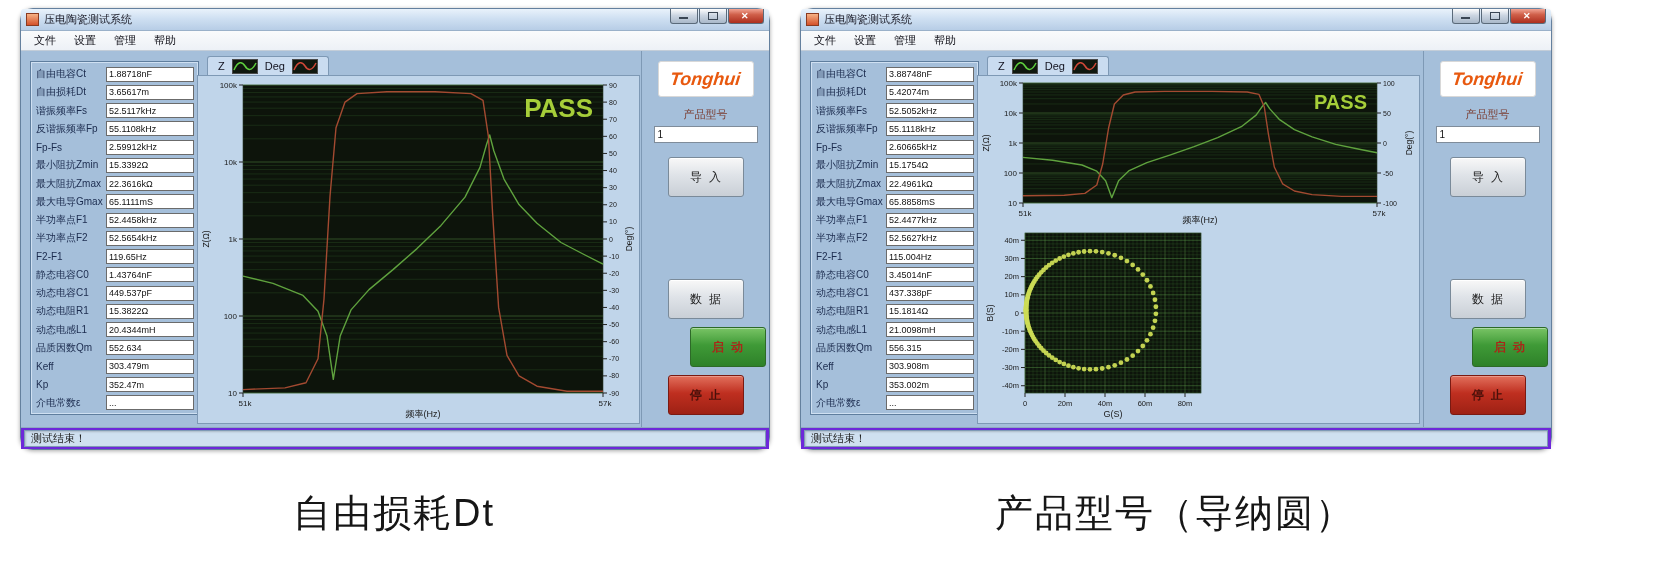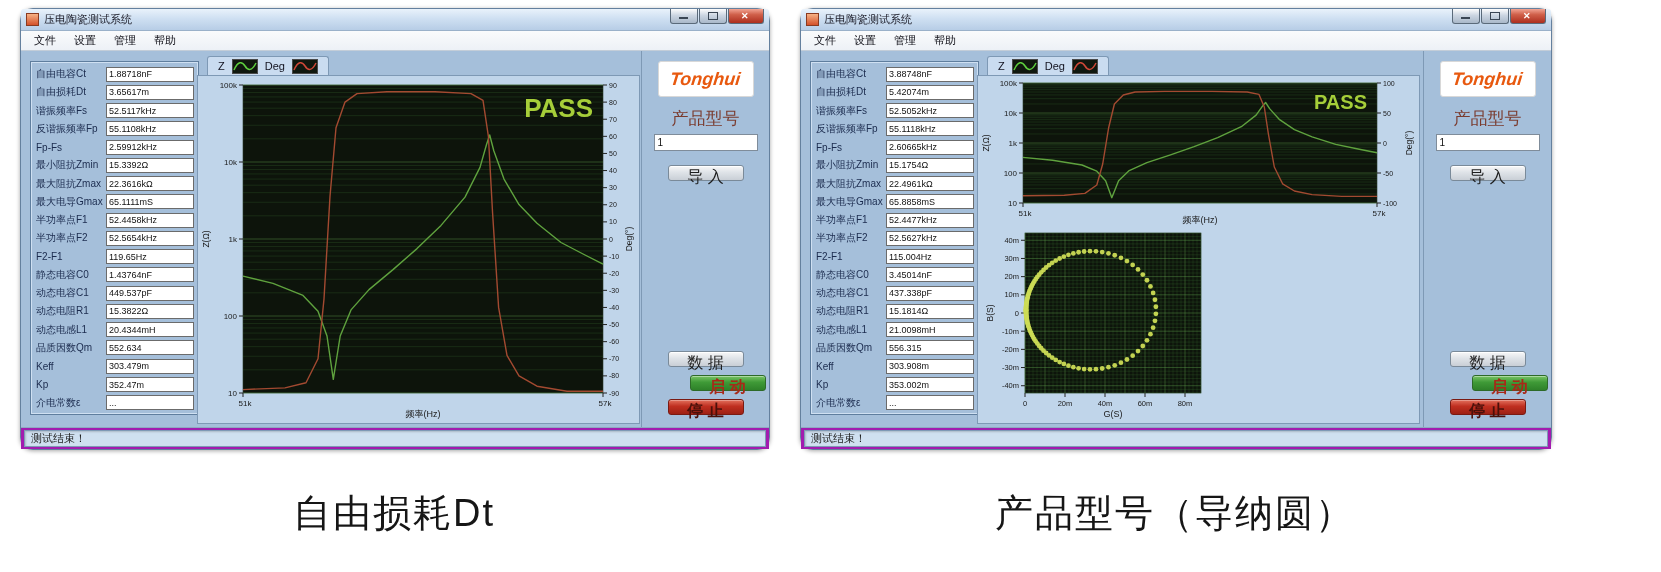--- a/index.html
+++ b/index.html
@@ -50,34 +50,34 @@
   #win0 .chart-outer{height:346px;}
   #win1 .chart-outer{height:346px;}
   .chart-outer svg{display:block;}
 
   .side-panel{position:absolute;right:0;top:0;bottom:0;width:127px;border-left:1px solid #7e99b5;
               display:flex;flex-direction:column;align-items:center;}
   .logo-box{margin-top:10px;width:94px;height:34px;background:#fff;border:1px solid #d8d8d8;border-radius:3px;
             display:flex;align-items:center;justify-content:center;}
   .logo-text{color:#e8590f;font-size:18px;font-weight:bold;font-style:italic;transform:skewX(-6deg);
              letter-spacing:0;}
-  .model-label{margin-top:10px;font-size:17px;color:#7a3b2e;}
+  .model-label{margin-top:10px;font-size:11px;color:#7a3b2e;}
   .model-input{margin-top:4px;width:96px;height:15px;background:#fff;border:1px solid #7f8c9a;
                font-size:10px;font-family:"Liberation Sans",sans-serif;padding:0 3px;color:#111;}
-  .btn{width:76px;height:16px;border:1px solid #7a8a99;border-radius:3px;font-size:16px;
-       font-family:Liberation Sans, sans-serif;color:#1d1d1d;
+  .btn{width:76px;height:40px;border:1px solid #7a8a99;border-radius:3px;font-size:12px;
+       font-family:Liberation Mono, monospace;color:#1d1d1d;
        background:linear-gradient(#f8f8f8,#dfe3e8 45%,#c9cfd6);box-shadow:inset 0 1px 0 #fff;}
   .btn-import{margin-top:14px;}
   .btn-data{margin-top:auto;}
   .btn-start{margin-top:8px;background:linear-gradient(#79c465,#3f9a37 45%,#2e8129);border-color:#2d6a28;
              color:#a82818;font-weight:bold;box-shadow:inset 0 1px 0 rgba(255,255,255,.4);margin-left:44px;}
   .btn-stop{margin-top:8px;margin-bottom:12px;background:linear-gradient(#e2705c,#bf2f20 45%,#9e2114);
             border-color:#7a1a12;color:#4a100a;font-weight:bold;box-shadow:inset 0 1px 0 rgba(255,255,255,.3);}
 
-  .statusbar{flex:0 0 22px;background:#a21caf;border-top:1px solid #8fa8c2;padding:2px 3px;box-sizing:border-box;}
+  .statusbar{flex:0 0 22px;background:#6d28d9;border-top:1px solid #8fa8c2;padding:2px 3px;box-sizing:border-box;}
   .status-box{height:15px;border:1px solid #7e99b5;background:#cfe0f0;box-shadow:inset 1px 1px 2px rgba(0,0,0,.18);
               font-size:11px;color:#1d1d1d;padding:0 6px;line-height:15px;}
 
   .figure-caption{position:absolute;top:488px;text-align:center;font-size:38px;color:#161616;
                   letter-spacing:2px;}
   #cap0{left:20px;width:748px;}
   #cap1{left:800px;width:750px;}
 </style>
 </head>
 <body>

